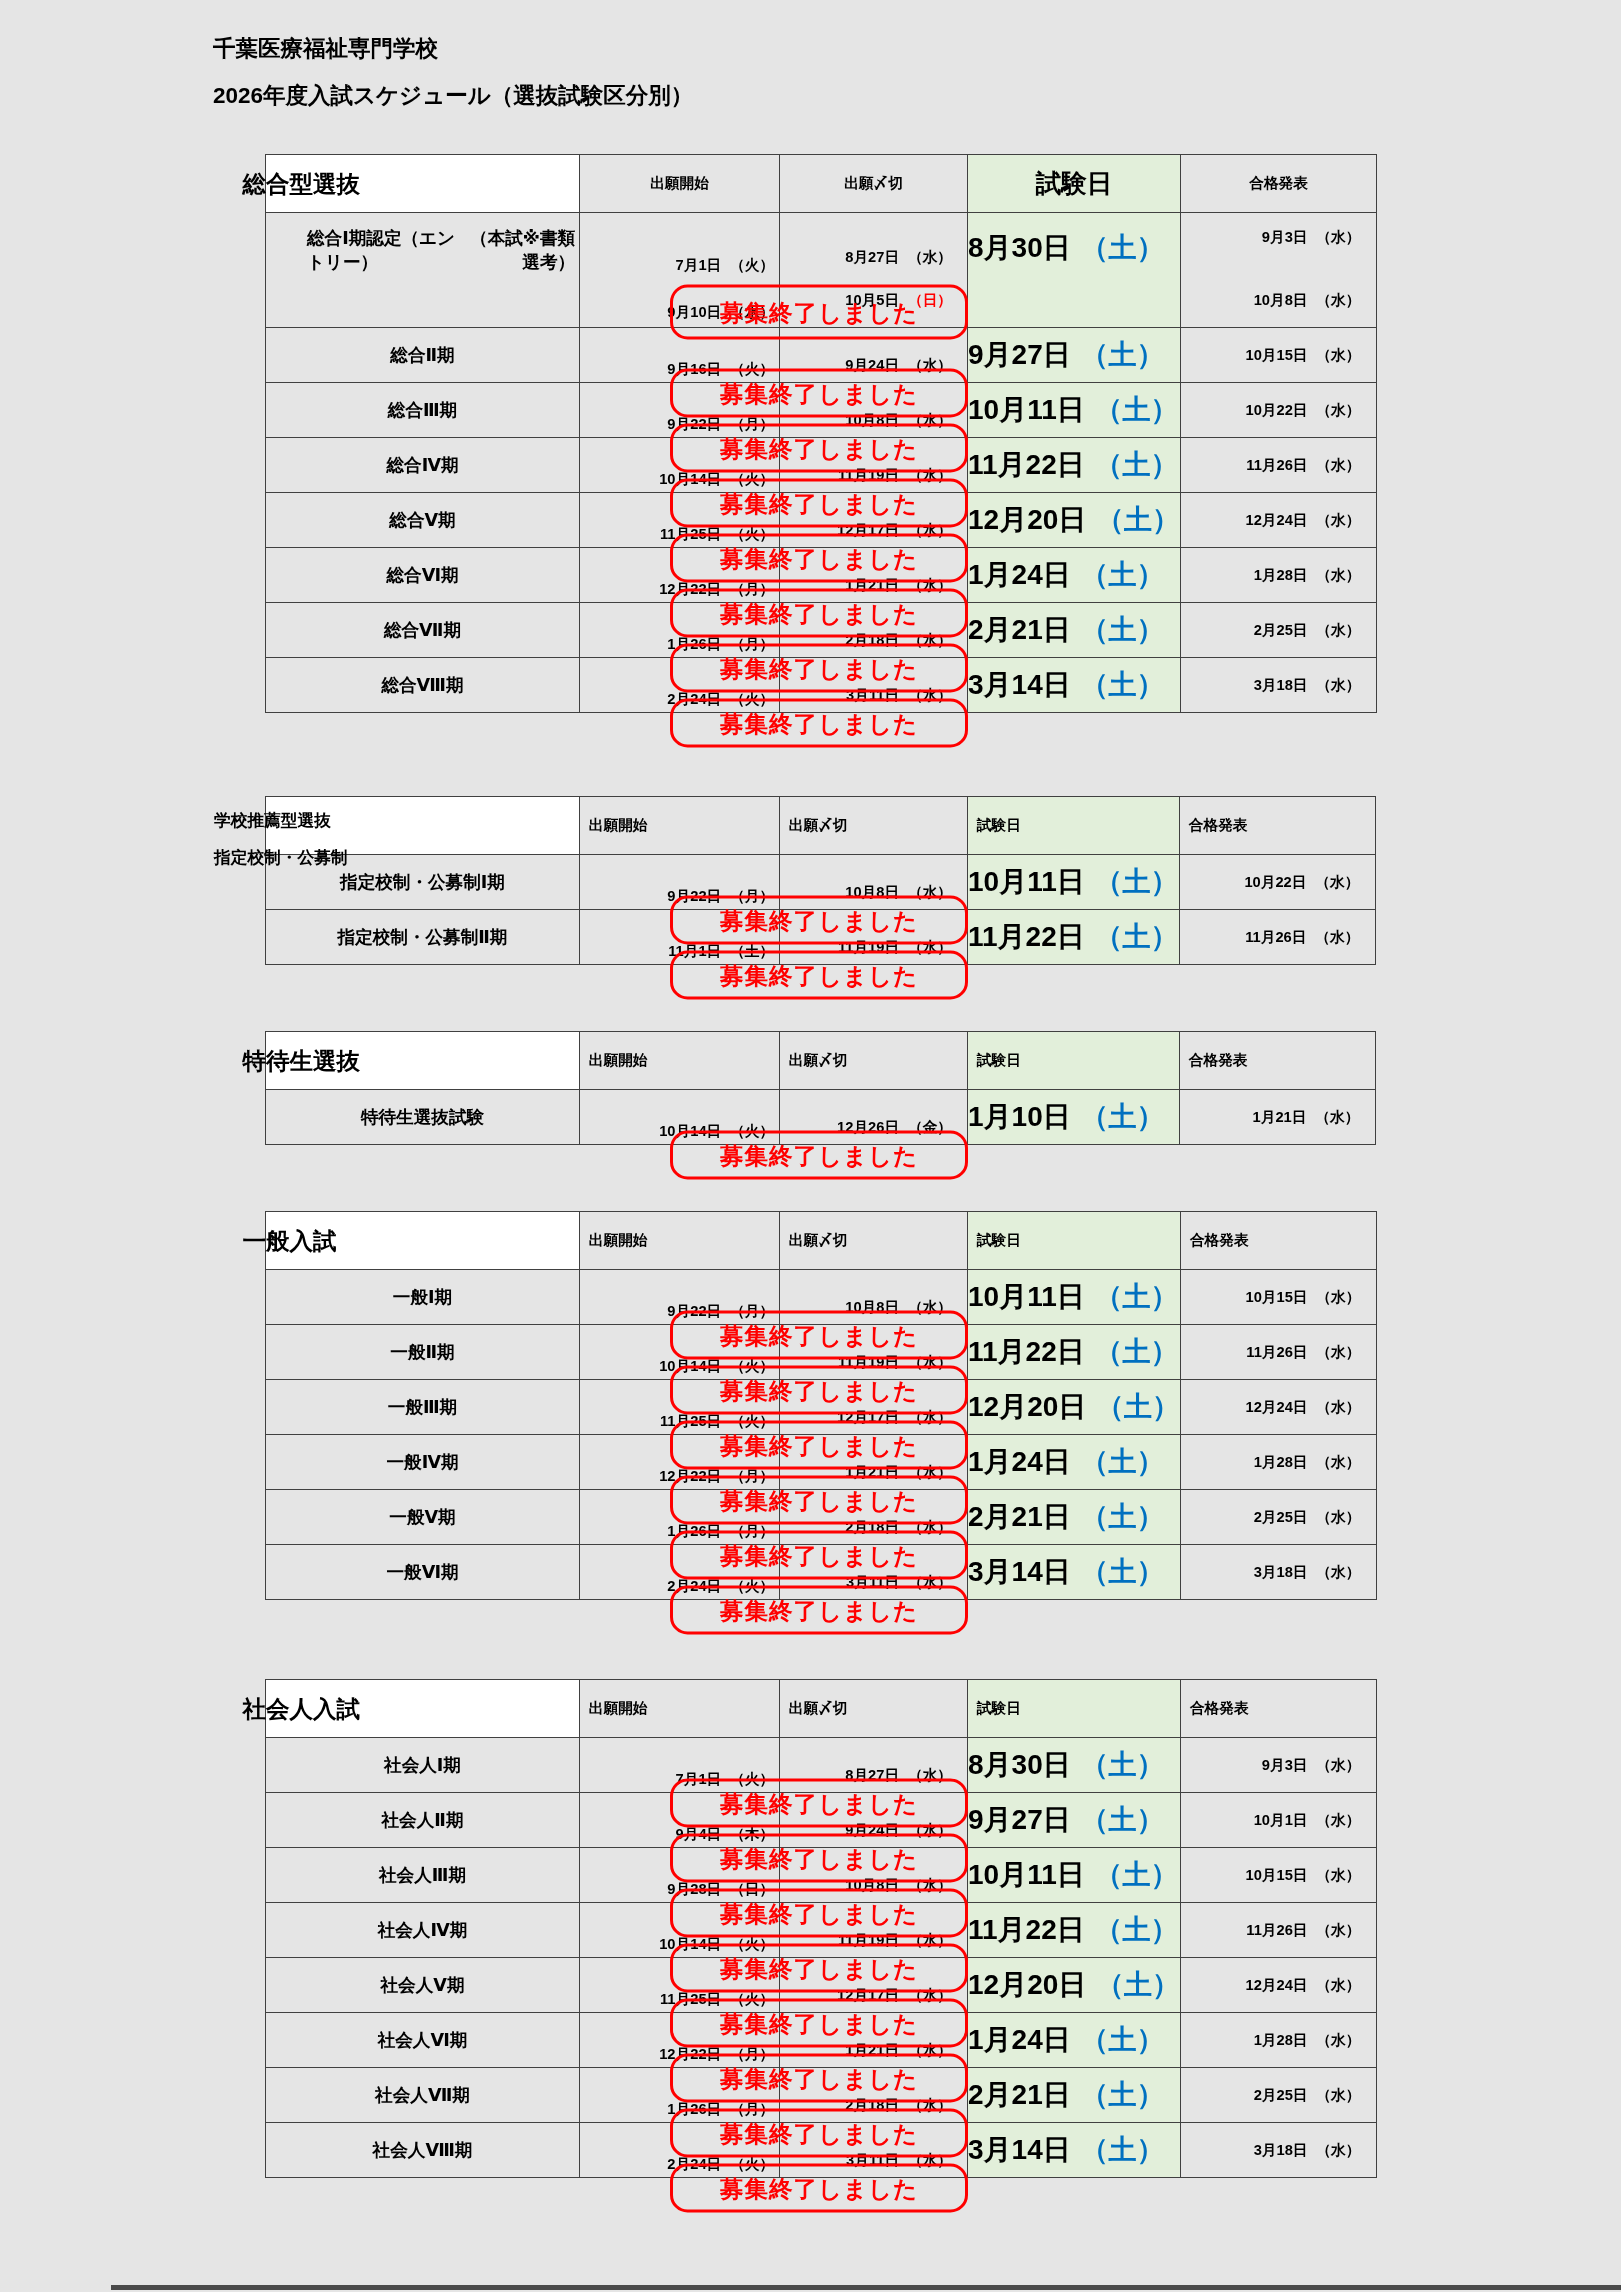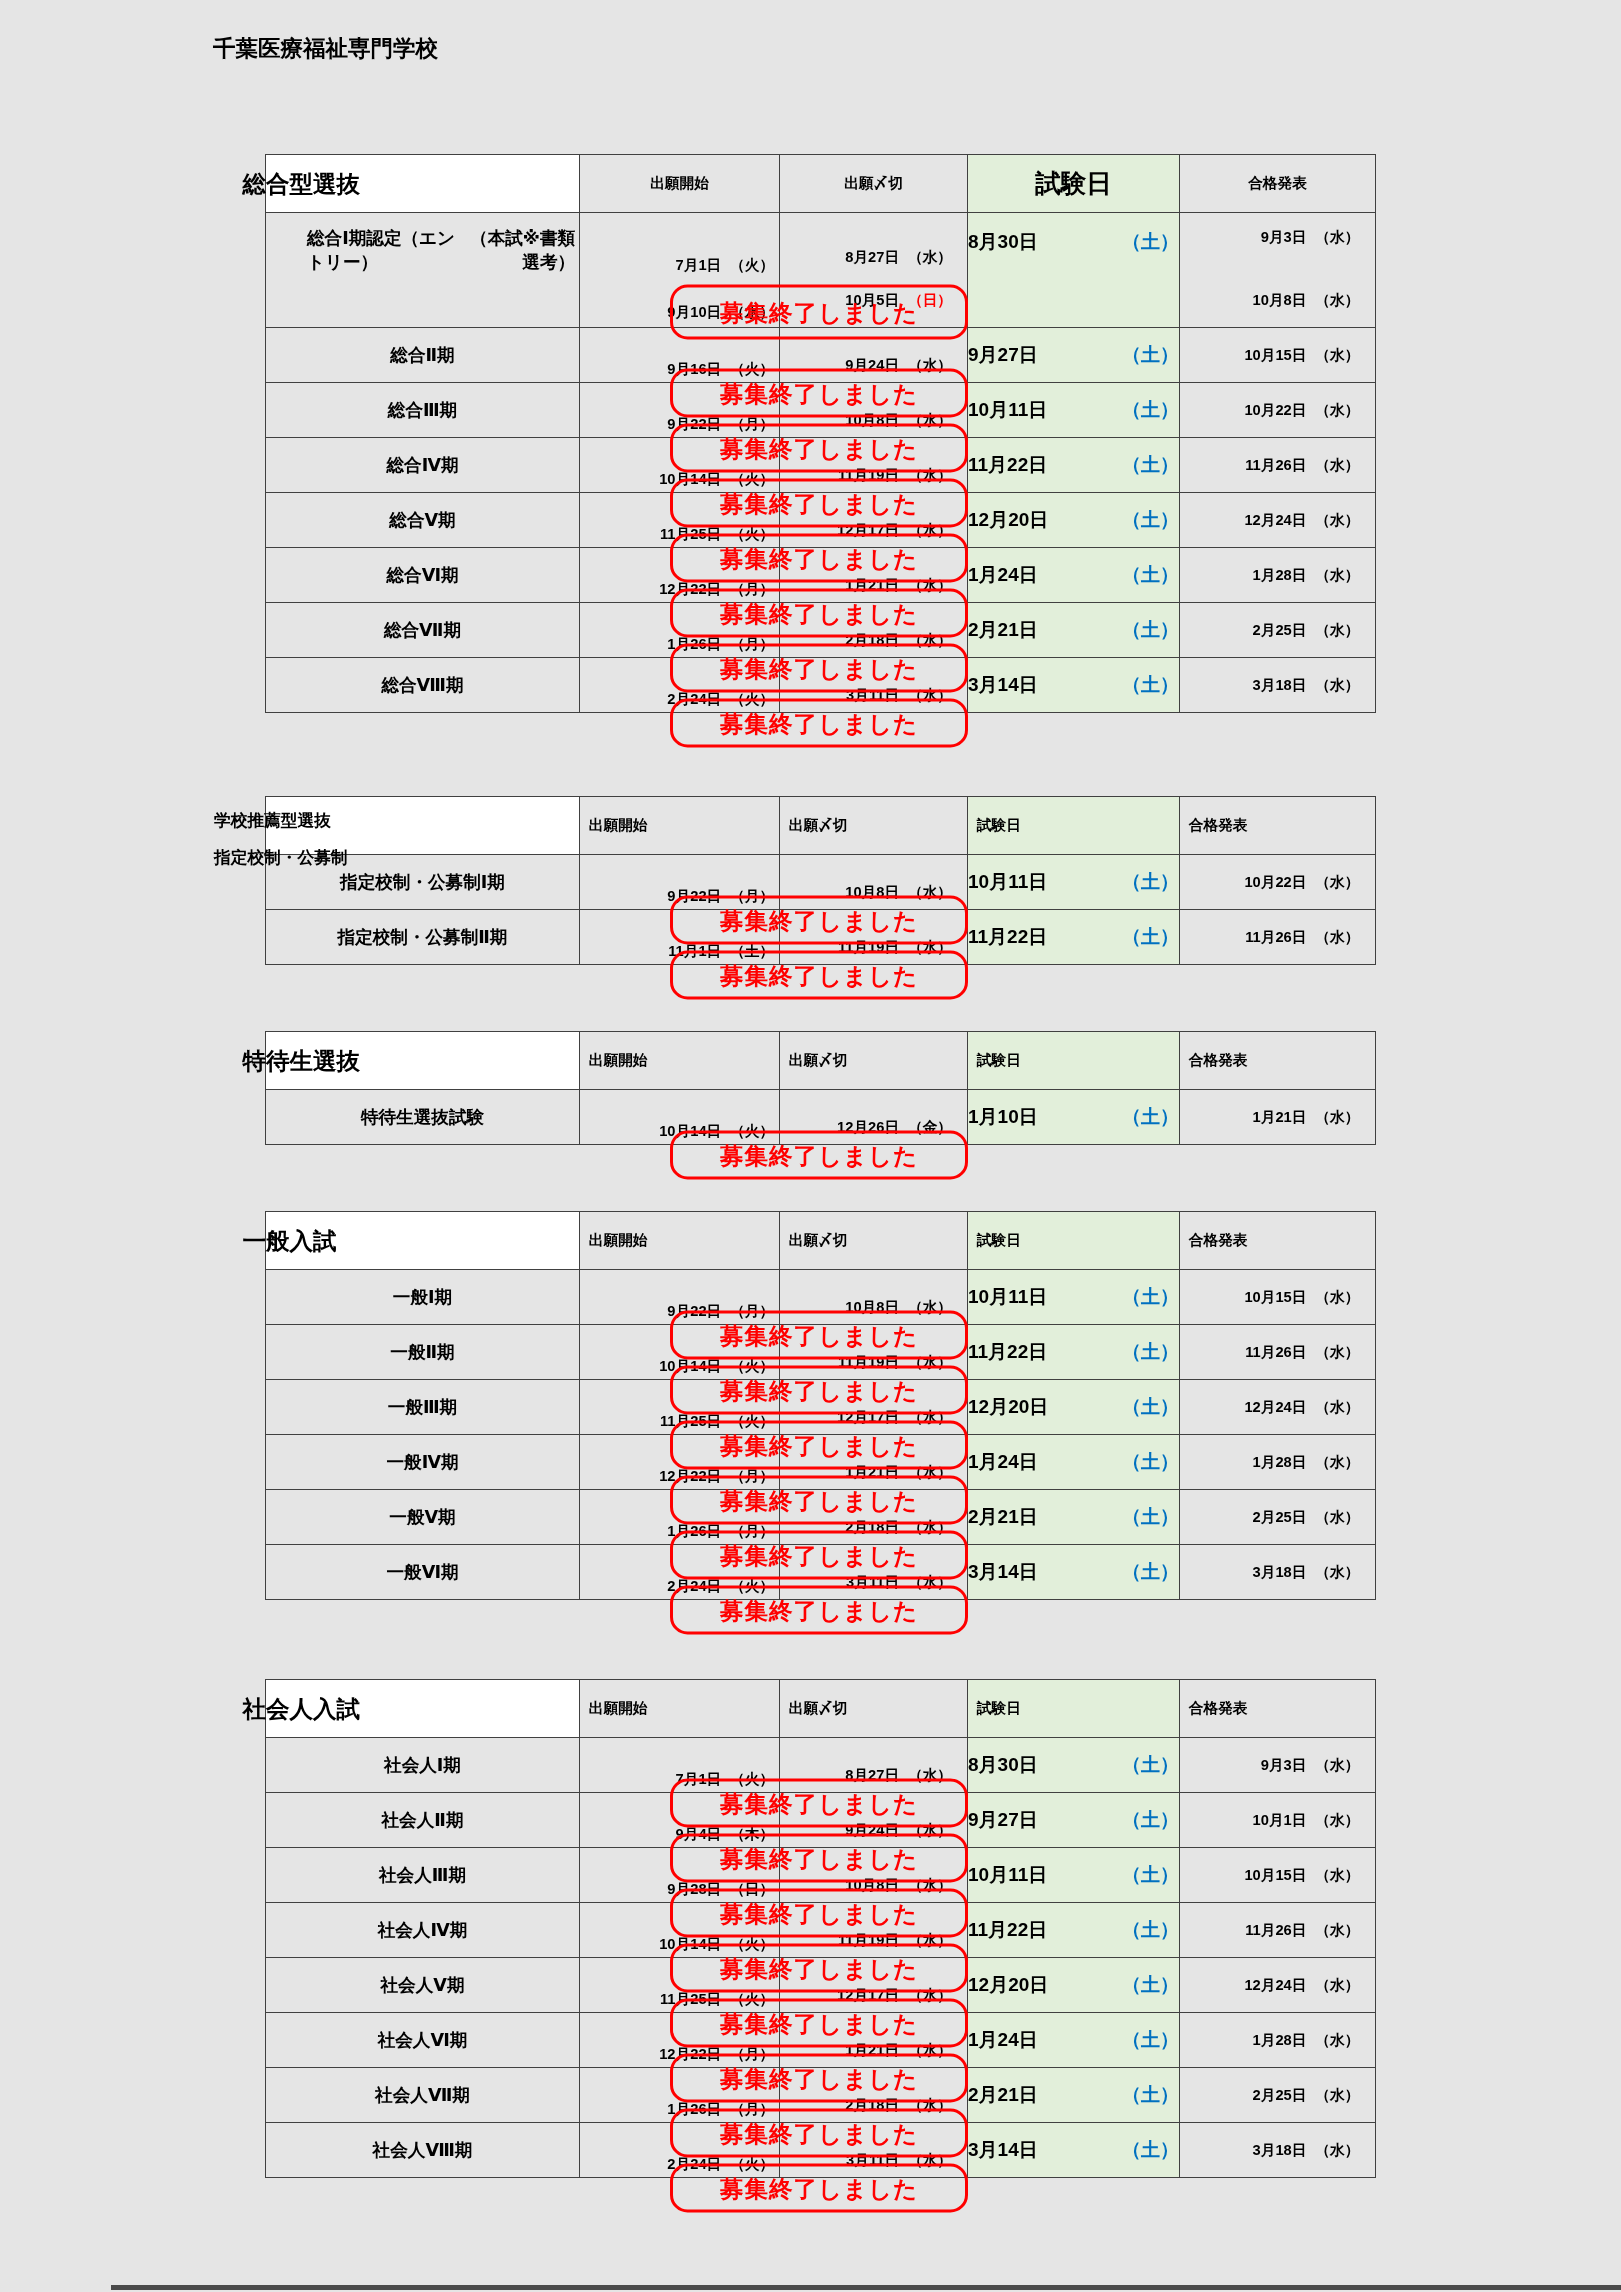--- a/index.html
+++ b/index.html
@@ -31,21 +31,21 @@
 
   td.c-exam{background:var(--exam-bg,#e2efda);}
 
   .c-label{font-weight:bold;font-size:17.6px;text-align:center;}
 
   .dg{display:flex;justify-content:flex-end;align-items:center;font-weight:bold;font-size:14.7px;white-space:nowrap;}
   .dg .w{margin-left:8.8px;}
   .c-start .dg{padding-right:4.9px;margin-top:28px;}
   .c-deadline .dg{padding-right:15px;margin-top:20px;}
   .c-results .dg{padding-right:15.7px;}
-  td.c-exam .dg{justify-content:space-between;font-size:19px;padding-right:0;}
+  td.c-exam .dg{justify-content:flex-start;font-size:28px;padding-right:0;}
   td.c-exam .dg .w{color:var(--weekday-blue,#0070c0);margin-left:9.8px;}
   .w.red{color:var(--stamp-red,#ff0000);}
 
   .two{display:flex;flex-direction:column;justify-content:space-between;height:112px;padding:13.7px 0 15.7px;box-sizing:border-box;}
   .lab2{display:flex;flex-direction:row;justify-content:space-between;height:112px;padding:11.8px 3.9px 15.7px 41px;box-sizing:border-box;font-size:17.6px;font-weight:bold;}
   .lab2 .l1{text-align:left;}
   .lab2 .l2{text-align:right;}
   tr.tall td.c-exam{vertical-align:top;}
   tr.tall td.c-exam .dg{margin-top:15.7px;}
 
@@ -60,20 +60,21 @@
   tr.tall .stamp{top:61px;height:49px;}
 
   .page-edge{position:absolute;left:111px;right:0;top:2285px;height:4.9px;background:#4a4a4a;}
 </style>
 </head>
 <body>
 
 <div class="page">
 
   <div class="title" id="title1">千葉医療福祉専門学校</div>
+  <div class="title" id="title2">2026年度入試スケジュール（選抜試験区分別）</div>
 
   <div class="section" style="top:154px">
     <div class="section-label sec-label-large">総合型選抜</div>
     <table class="sched v-large">
       <colgroup>
           <col style="width:314px">
           <col style="width:200px">
           <col style="width:188px">
           <col style="width:212px">
           <col style="width:196px">

